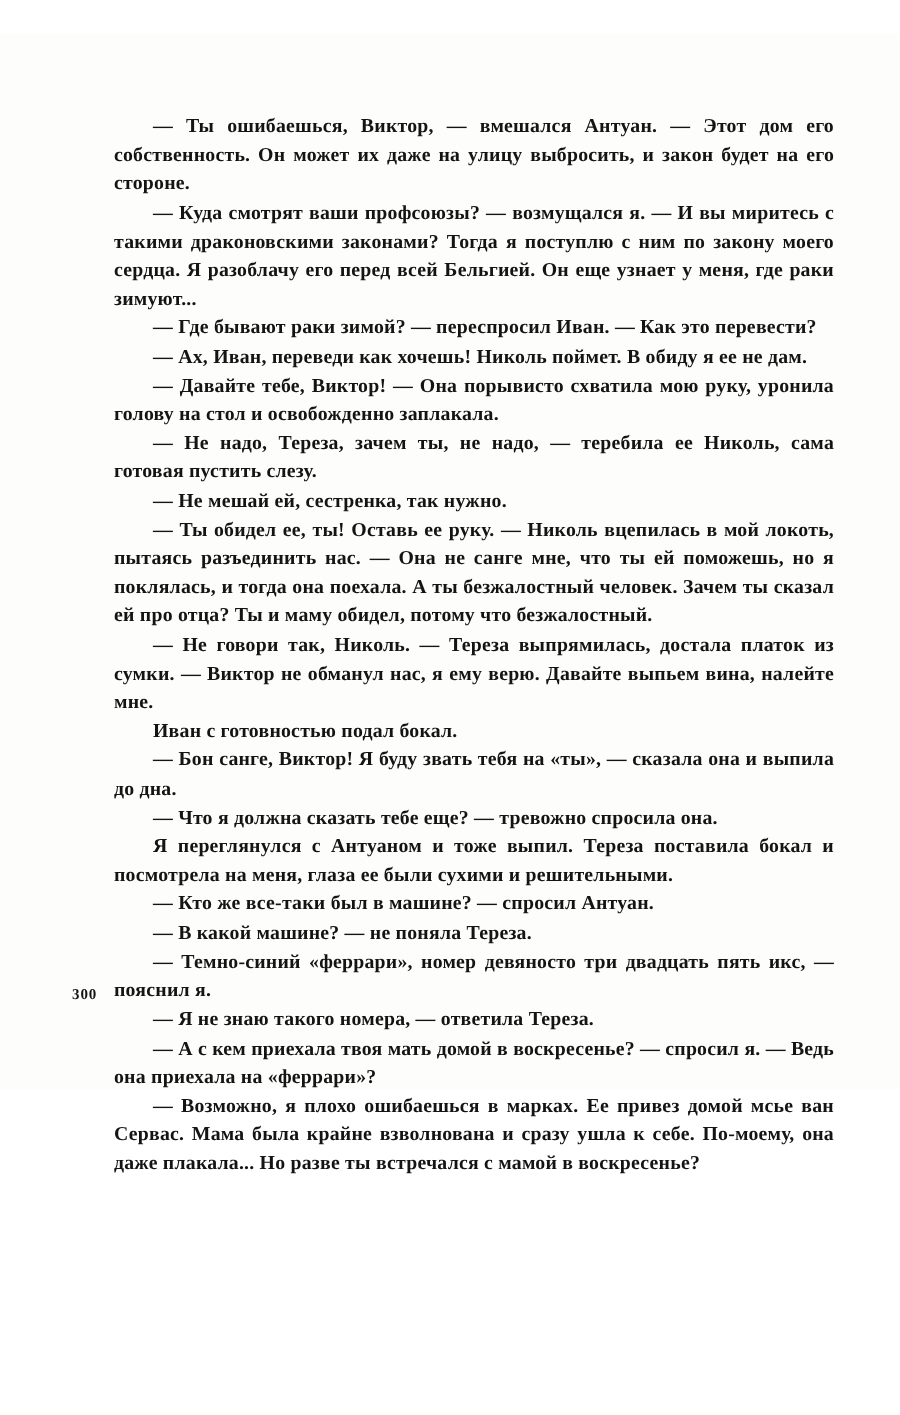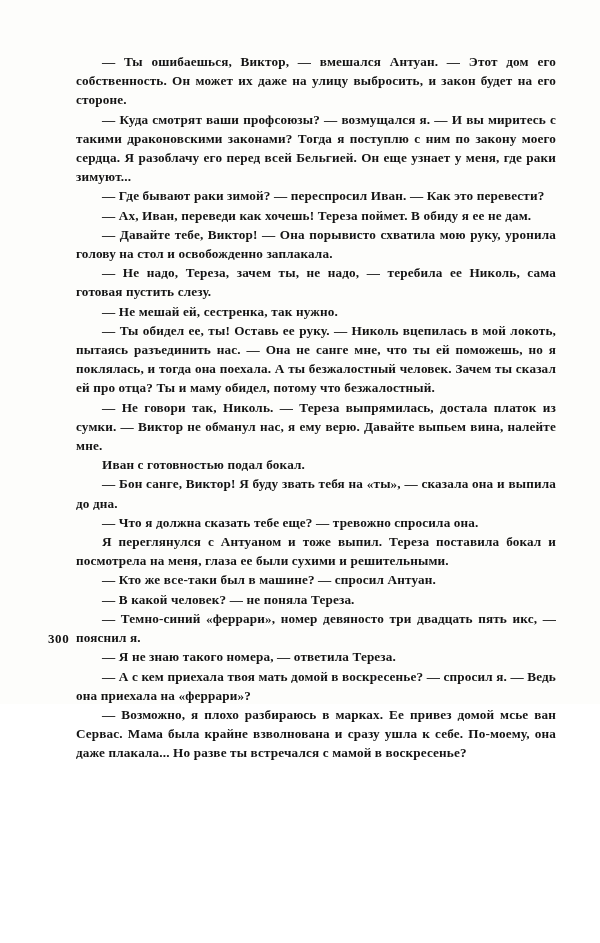--- a/index.html
+++ b/index.html
@@ -13,20 +13,21 @@
     font-family: "Liberation Serif", serif;
     color: #111111;
   }
   .page {
     position: relative;
     width: 600px;
     height: 704px;
     box-sizing: border-box;
     padding: 52px 44px 0 76px;
     background: #fdfdfb;
+    margin-top: 22px;
   }
   .text-block {
     font-size: 13.2px;
     line-height: 1.455;
     text-align: justify;
     text-justify: inter-word;
     letter-spacing: 0.15px;
     font-weight: 600;
     color: #141414;
   }
@@ -35,45 +36,45 @@
     text-indent: 26px;
     text-align: justify;
   }
   .para:last-child {
     text-align: justify;
   }
   .page-number {
     position: absolute;
     left: 48px;
     bottom: 57px;
-    font-size: 13px;
+    font-size: 10px;
     font-weight: 700;
     letter-spacing: 0.6px;
     color: #141414;
   }
 </style>
 </head>
 <body>
 
 <div class="page">
   <div class="text-block">
     <p class="para">— Ты ошибаешься, Виктор, — вмешался Антуан. — Этот дом его собственность. Он может их даже на улицу выбросить, и закон будет на его стороне.</p>
     <p class="para">— Куда смотрят ваши профсоюзы? — возмущался я. — И вы миритесь с такими драконовскими законами? Тогда я поступлю с ним по закону моего сердца. Я разоблачу его перед всей Бельгией. Он еще узнает у меня, где раки зимуют...</p>
     <p class="para">— Где бывают раки зимой? — переспросил Иван. — Как это перевести?</p>
-    <p class="para">— Ах, Иван, переведи как хочешь! Тереза поймет. В обиду я ее не дам.</p>
+    <p class="para">— Ах, Иван, переведи как хочешь! Николь поймет. В обиду я ее не дам.</p>
     <p class="para">— Давайте тебе, Виктор! — Она порывисто схватила мою руку, уронила голову на стол и освобожденно заплакала.</p>
     <p class="para">— Не надо, Тереза, зачем ты, не надо, — теребила ее Николь, сама готовая пустить слезу.</p>
     <p class="para">— Не мешай ей, сестренка, так нужно.</p>
     <p class="para">— Ты обидел ее, ты! Оставь ее руку. — Николь вцепилась в мой локоть, пытаясь разъединить нас. — Она не санге мне, что ты ей поможешь, но я поклялась, и тогда она поехала. А ты безжалостный человек. Зачем ты сказал ей про отца? Ты и маму обидел, потому что безжалостный.</p>
     <p class="para">— Не говори так, Николь. — Тереза выпрямилась, достала платок из сумки. — Виктор не обманул нас, я ему верю. Давайте выпьем вина, налейте мне.</p>
     <p class="para">Иван с готовностью подал бокал.</p>
     <p class="para">— Бон санге, Виктор! Я буду звать тебя на «ты», — сказала она и выпила до дна.</p>
     <p class="para">— Что я должна сказать тебе еще? — тревожно спросила она.</p>
     <p class="para">Я переглянулся с Антуаном и тоже выпил. Тереза поставила бокал и посмотрела на меня, глаза ее были сухими и решительными.</p>
     <p class="para">— Кто же все-таки был в машине? — спросил Антуан.</p>
-    <p class="para">— В какой человек? — не поняла Тереза.</p>
+    <p class="para">— В какой машине? — не поняла Тереза.</p>
     <p class="para">— Темно-синий «феррари», номер девяносто три двадцать пять икс, — пояснил я.</p>
     <p class="para">— Я не знаю такого номера, — ответила Тереза.</p>
     <p class="para">— А с кем приехала твоя мать домой в воскресенье? — спросил я. — Ведь она приехала на «феррари»?</p>
-    <p class="para">— Возможно, я плохо разбираюсь в марках. Ее привез домой мсье ван Сервас. Мама была крайне взволнована и сразу ушла к себе. По-моему, она даже плакала... Но разве ты встречался с мамой в воскресенье?</p>
+    <p class="para">— Возможно, я плохо ошибаешься в марках. Ее привез домой мсье ван Сервас. Мама была крайне взволнована и сразу ушла к себе. По-моему, она даже плакала... Но разве ты встречался с мамой в воскресенье?</p>
   </div>
   <div class="page-number">300</div>
 </div>
 
 </body></html>

